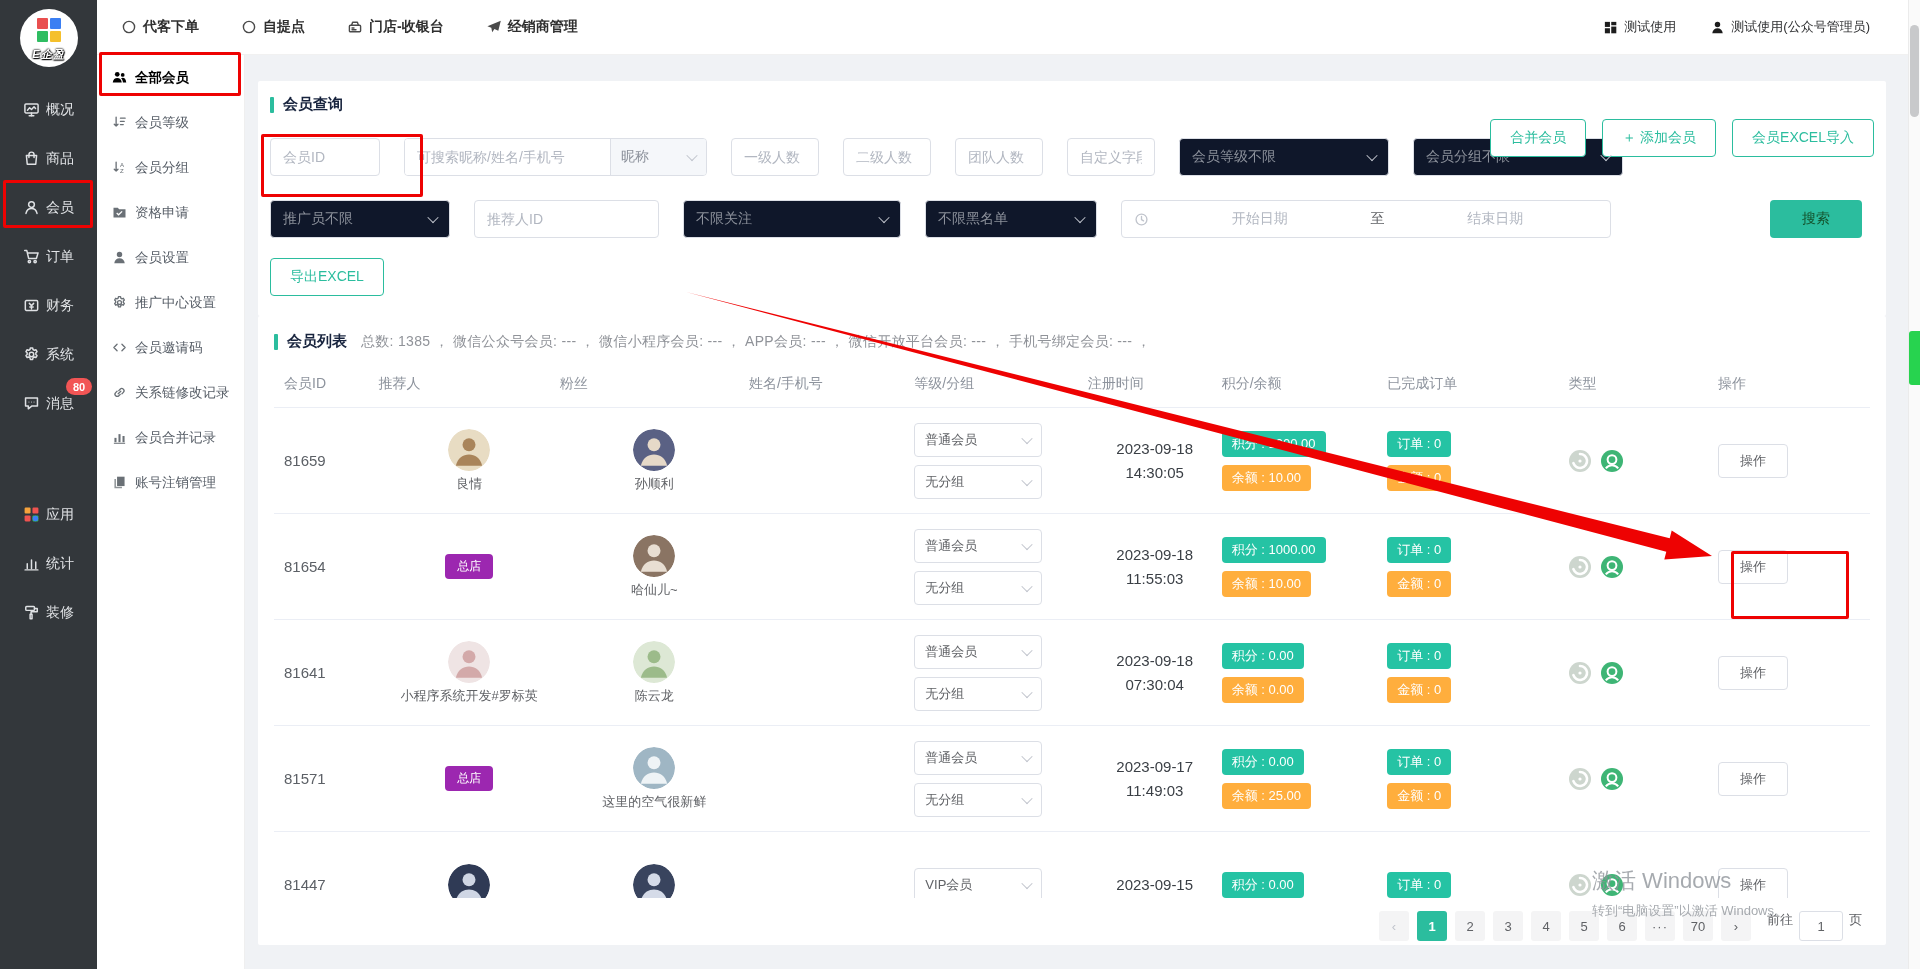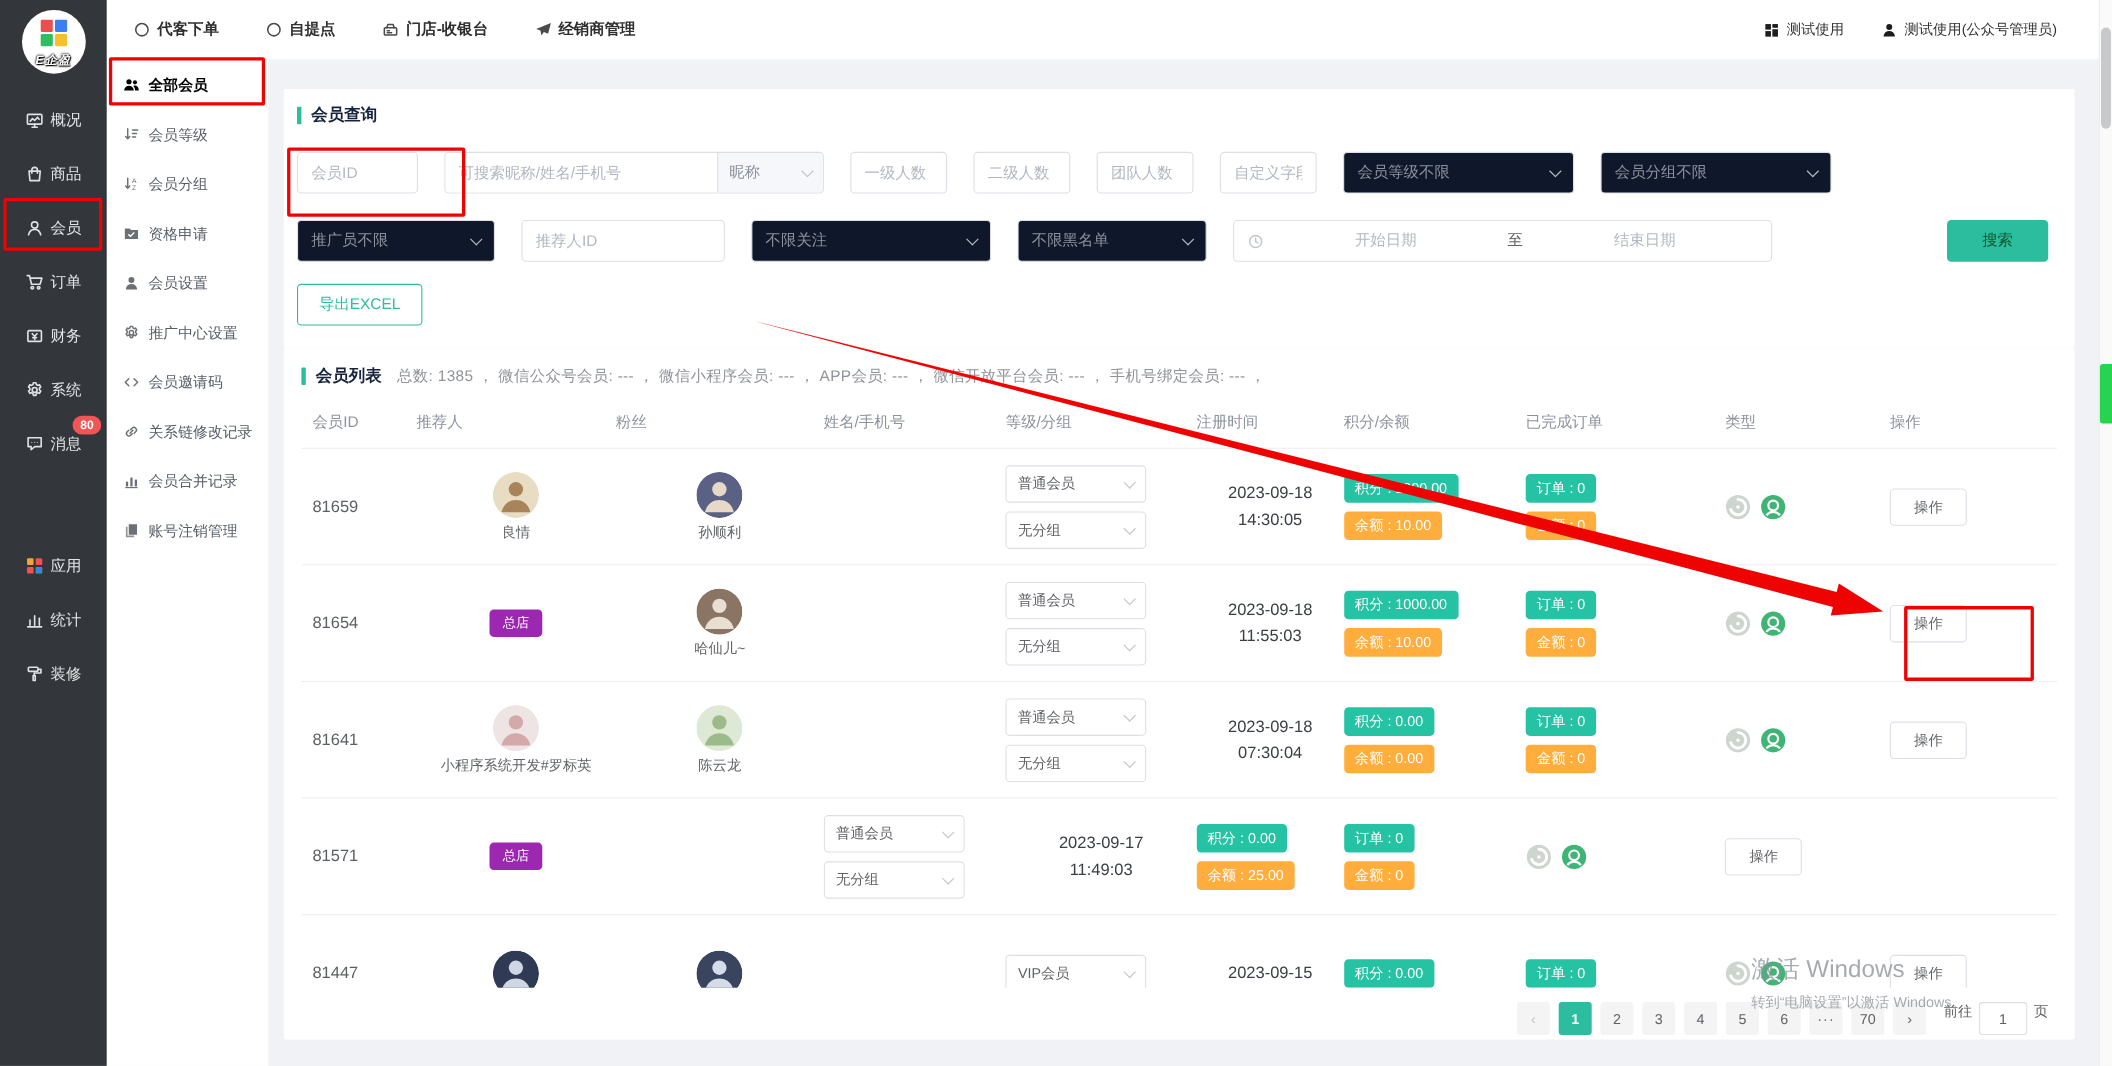--- a/index.html
+++ b/index.html
@@ -44,21 +44,21 @@
   .card-query { height:235px; padding:14px 24px 0 12px; position:relative; }
   .section-title { display:flex; align-items:center; font-size:15px; font-weight:bold; color:#17233d; }
   .section-title::before { content:""; width:4px; height:16px; background:var(--accent,#2bbd9e); margin-right:9px; border-radius:1px; }
   .card-actions { position:absolute; top:38px; right:12px; display:flex; gap:16px; }
   .btn-outline { height:38px; padding:0 19px; border:1px solid var(--accent,#2bbd9e); color:var(--accent,#2bbd9e); background:#fff; border-radius:4px; font-size:14px; cursor:pointer; font-family:inherit; }
   .filter-row { display:flex; gap:24px; margin-top:24px; align-items:center; }
   input.inp { height:38px; border:1px solid #dcdfe6; border-radius:4px; padding:0 12px; font-size:14px; color:#606266; background:#fff; font-family:inherit; }
   input.inp::placeholder { color:#b2b7c1; }
   .w-memberid { width:110px; }
   .w-count { width:88px; }
-  .composite { display:flex; width:345px; border:1px solid #dcdfe6; border-radius:4px; overflow:hidden; height:38px; }
+  .composite { display:flex; width:303px; border:1px solid #dcdfe6; border-radius:4px; overflow:hidden; height:38px; }
   .composite input { flex:1; border:none; outline:none; padding:0 12px; font-size:14px; min-width:0; font-family:inherit; }
   .composite input::placeholder { color:#b2b7c1; }
   .comp-sel { width:96px; background:#f5f7fa; border-left:1px solid #dcdfe6; display:flex; align-items:center; justify-content:space-between; padding:0 10px; font-size:14px; color:#8c919b; cursor:pointer; }
   .sel { height:38px; border:1px solid #dcdfe6; border-radius:4px; background:#0f172a; display:flex; align-items:center; justify-content:space-between; padding:0 12px; font-size:14px; color:#8c919b; cursor:pointer; }
   .w-lvl { width:210px; }
   .w-promoter { width:180px; } .w-refid { width:185px; } .w-follow { width:218px;text-align:right; } .w-black { width:172px; }
   .chev { width:8px; height:8px; border-right:1.5px solid #c0c4cc; border-bottom:1.5px solid #c0c4cc; transform:rotate(45deg) translate(-1px,-1px); flex-shrink:0; }
   .daterange { width:490px; height:38px; border:1px solid #dcdfe6; border-radius:4px; display:flex; align-items:center; padding:0 12px; gap:8px; font-size:14px; color:#b2b7c1; cursor:pointer; background:#fff; }
   .daterange .ic { width:15px; height:15px; color:#c0c4cc; flex-shrink:0; }
   .dr-part { flex:1; text-align:center; }
@@ -403,20 +403,25 @@
             </div>
           </nav>
       </aside>
 
       <main class="main">
 
         <section class="card card-query">
           <div class="section-title">
               <span>会员查询</span>
             </div>
+          <div class="card-actions" id="query-actions">
+              <button class="btn-outline">合并会员</button>
+              <button class="btn-outline">＋ 添加会员</button>
+              <button class="btn-outline">会员EXCEL导入</button>
+            </div>
 
           <div class="filter-row">
             <input class="inp w-memberid" placeholder="会员ID" style="">
             <div class="composite">
               <input placeholder="可搜索昵称/姓名/手机号" style="">
               <div class="comp-sel">
                   <span>昵称</span>
                   <span class="chev"></span>
                 </div>
             </div>
@@ -671,20 +676,30 @@
      </div>
      <div>
        <button class="btn-action">操作</button>
      </div>
    </div>
               <div class="trow">
      <span class="cell-id">81571</span>
      <div class="cell-user">
                   <span class="badge-purple">总店</span>
                 </div>
+     <div class="cell-user">
+                  <span class="avatar">
+                    <svg viewBox="0 0 40 40">
+                      <circle cx="20" cy="20" r="20" fill="#9fb6c4"></circle>
+                      <circle cx="20" cy="15" r="6.2" fill="#eef3f6"></circle>
+                      <path d="M7.5 35c1.6-7.2 6.8-10.6 12.5-10.6S30.9 27.8 32.5 35z" fill="#eef3f6"></path>
+                    </svg>
+                  </span>
+                  <div class="uname">这里的空气很新鲜</div>
+                </div>
      <span></span>
      <div class="cell-levels">
        <div class="mini-select">
                     <span>普通会员</span>
                     <span class="chev"></span>
                   </div>
                   <div class="mini-select">
                     <span>无分组</span>
                     <span class="chev"></span>
                   </div>

